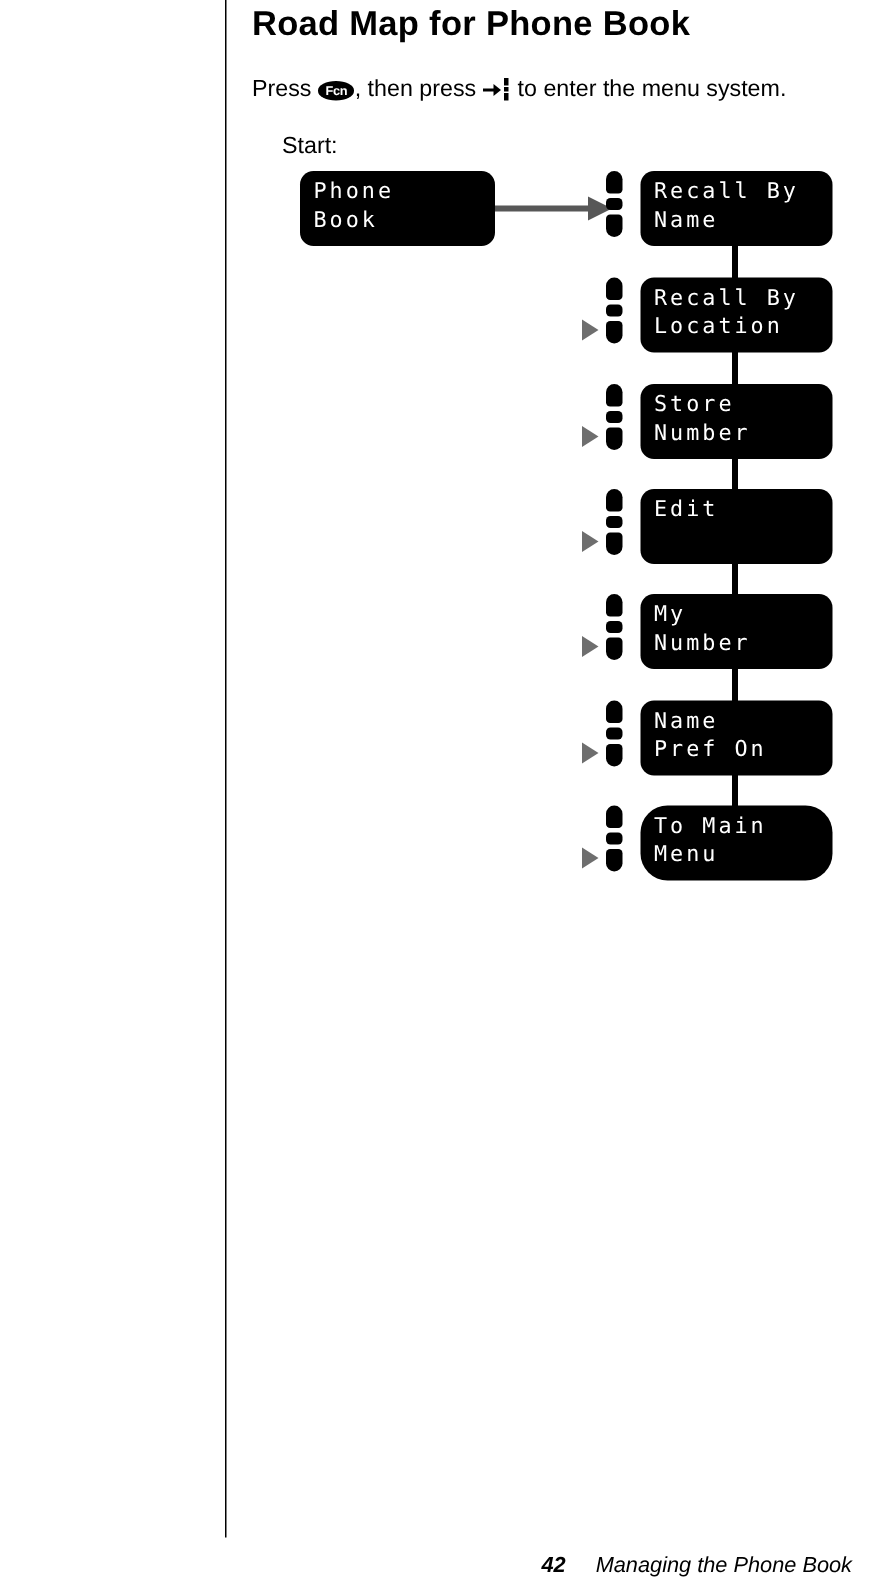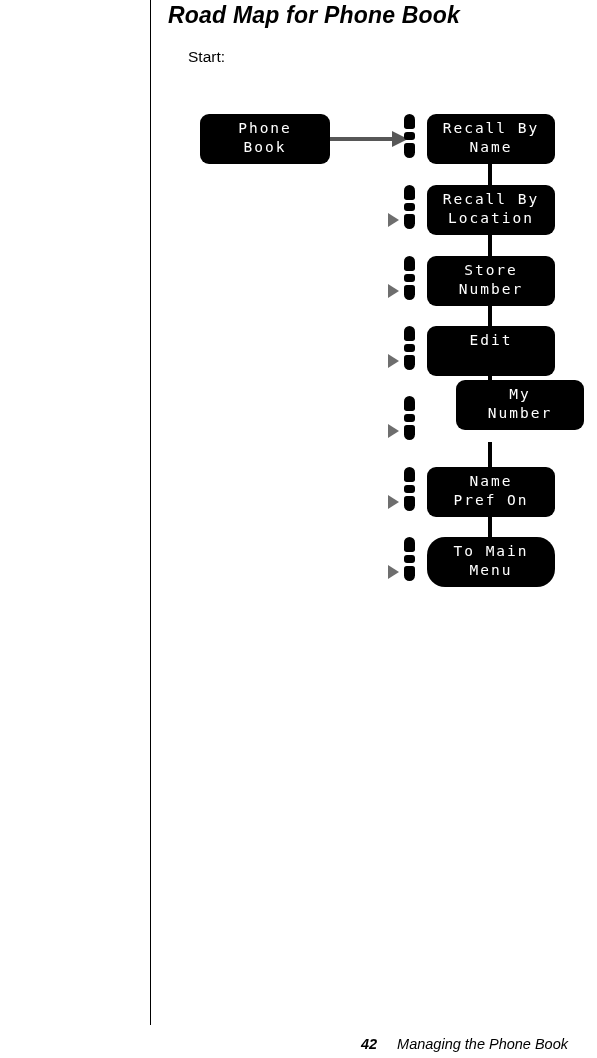--- a/index.html
+++ b/index.html
@@ -30,21 +30,20 @@
   #content {
     position: absolute;
     left: 168px;
     top: 0px;
     width: 429px;
   }
 
   #page-title {
     font-family: "Liberation Sans", sans-serif;
     font-weight: bold;
-    font-style: italic;
     font-size: 23px;
     line-height: 26px;
     letter-spacing: 0.2px;
     margin: 0;
     padding-top: 2px;
     white-space: nowrap;
   }
 
   .body-line {
     font-size: 15.5px;
@@ -116,21 +115,21 @@
     position: absolute;
     background: #000000;
     border-radius: 9px;
     box-sizing: border-box;
     padding: 5px 9px 5px 9px;
     color: #ffffff;
     font-family: "DejaVu Sans Mono", monospace;
     font-size: 14.5px;
     line-height: 19px;
     letter-spacing: 2.0px;
-    text-align: center;
+    text-align: left;
     overflow: hidden;
   }
   .lcd .lcd-row { display: block; white-space: pre; }
 
   
   .marker {
     position: absolute;
     width: 11px;
   }
   .marker i {
@@ -206,20 +205,21 @@
 </style>
 </head>
 <body>
 
 <div id="page-rule"></div>
 
 <div id="content">
 
   <h1 id="page-title">Road Map for Phone Book</h1>
 
+  <div id="intro-line" class="body-line"><span>Press </span><span class="fcn-key">Fcn</span><span>, then press </span><span class="navkey"><i class="nk-shaft"></i><i class="nk-head"></i><i class="nk-bar b1"></i><i class="nk-bar b2"></i><i class="nk-bar b3"></i></span><span> to enter the menu system.</span></div>
 
   <div id="start-line" class="body-line">Start:</div>
 </div>
 
 <div id="diagram">
 
   <div class="lcd" id="start-node" style="left:200px; top:114px; width:130px; height:50px;">
     <span class="lcd-row">Phone</span>
     <span class="lcd-row">Book</span>
   </div>
@@ -292,21 +292,21 @@
   <div class="lcd" style="left:427px; top:256px; width:128px; height:50px;">
     <span class="lcd-row">Store</span>
     <span class="lcd-row">Number</span>
   </div>
 
   <div class="lcd" style="left:427px; top:326px; width:128px; height:50px;">
     <span class="lcd-row">Edit</span>
     <span class="lcd-row"></span>
   </div>
 
-  <div class="lcd" style="left:427px; top:380px; width:128px; height:50px;margin-left:29px;">
+  <div class="lcd" style="left:427px; top:396px; width:128px; height:50px;">
     <span class="lcd-row">My</span>
     <span class="lcd-row">Number</span>
   </div>
 
   <div class="lcd" style="left:427px; top:467px; width:128px; height:50px;">
     <span class="lcd-row">Name</span>
     <span class="lcd-row">Pref On</span>
   </div>
 
   <div class="lcd" style="left:427px; top:537px; width:128px; height:50px;border-radius:18px;">

